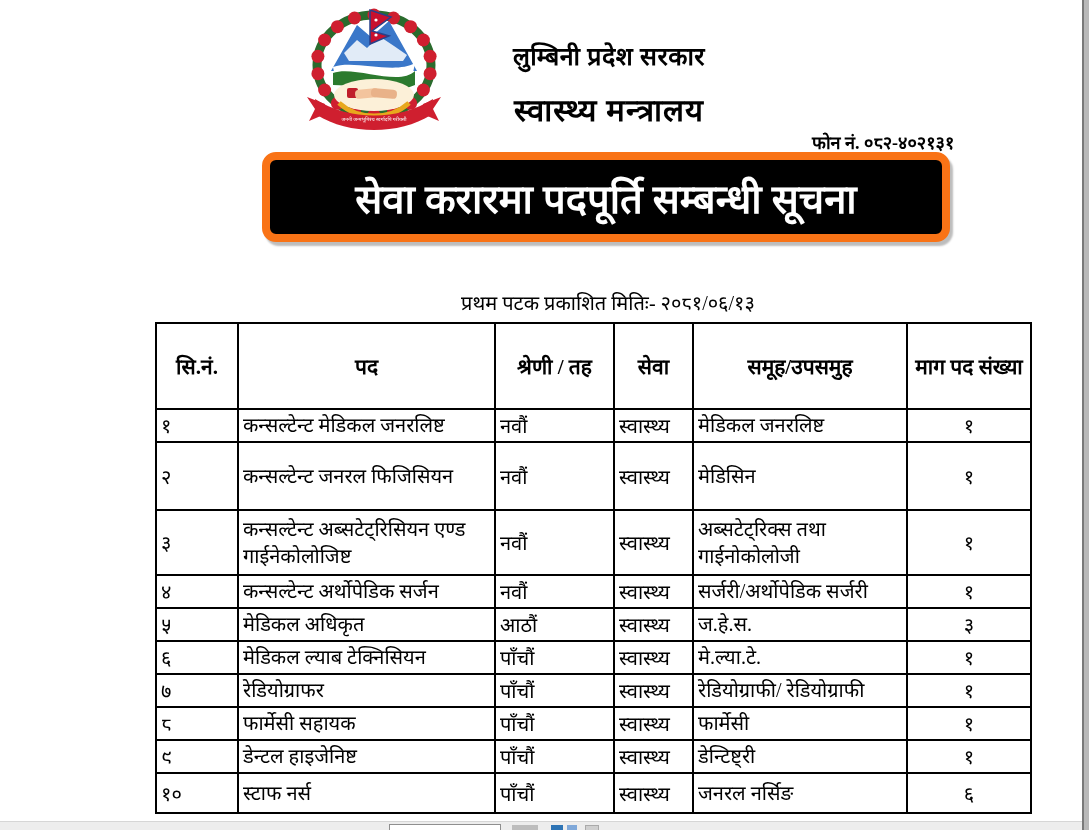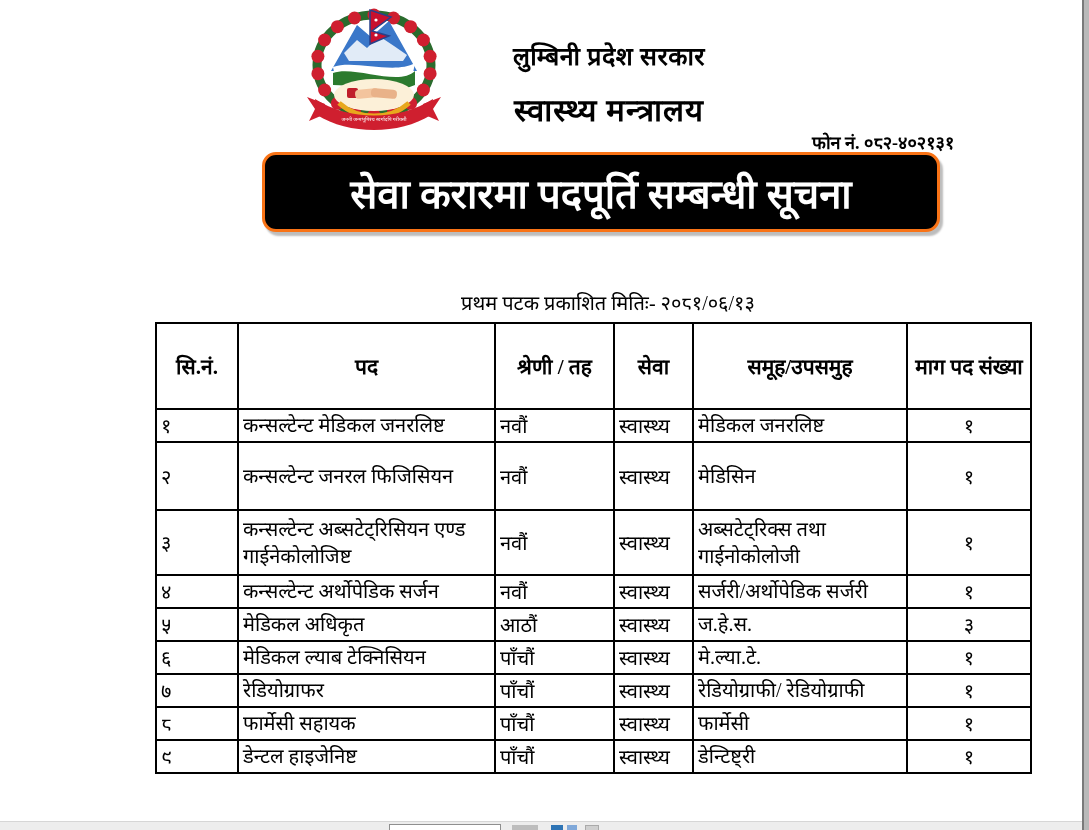--- a/index.html
+++ b/index.html
@@ -14,21 +14,21 @@
   .emblem{position:absolute;left:299px;top:8px;width:150px;height:126px;}
   .hdr-text{position:absolute;left:448px;top:38px;width:322px;text-align:center;}
   .hdr-line1{font-size:25px;font-weight:600;letter-spacing:.5px;}
   .hdr-line2{font-size:31px;font-weight:700;margin-top:16px;letter-spacing:1px;}
   .hdr-line3{font-size:21px;margin-top:9px;}
   .phone{position:absolute;left:812px;top:130px;font-size:18px;font-weight:600;}
 
   
   .banner{
     position:absolute;left:262px;top:152px;width:672px;height:74px;
-    background:#000;border:3px solid #f97316;border-radius:14px;
+    background:#000;border:8px solid #f97316;border-radius:14px;
     box-shadow:3px 4px 2px #bdbdbd;
     display:flex;align-items:center;justify-content:center;
   }
   .banner-title{color:#fff;font-size:40px;font-weight:700;white-space:nowrap;}
 
   
   .notice-no{position:absolute;left:358px;top:245px;width:500px;text-align:center;
     font-size:26px;font-weight:700;}
   .pub-date{position:absolute;left:358px;top:289px;width:500px;text-align:center;
     font-size:20px;}
@@ -232,20 +232,28 @@
         <td class="count">१</td>
       </tr>
       <tr class="h36">
         <td class="sn">९</td>
         <td class="post">डेन्टल हाइजेनिष्ट</td>
         <td class="grade">पाँचौं</td>
         <td class="service">स्वास्थ्य</td>
         <td class="group">डेन्टिष्ट्री</td>
         <td class="count">१</td>
       </tr>
+      <tr class="h44">
+        <td class="sn">१०</td>
+        <td class="post">स्टाफ नर्स</td>
+        <td class="grade">पाँचौं</td>
+        <td class="service">स्वास्थ्य</td>
+        <td class="group">जनरल नर्सिङ</td>
+        <td class="count">६</td>
+      </tr>
     </tbody>
   </table>
 
   <div class="bottom-bar">
     <input class="find-input" type="text" value="" style="">
     <div class="tb-frag frag-text"></div>
     <div class="tb-frag frag-blue1"></div>
     <div class="tb-frag frag-blue2"></div>
     <div class="tb-frag frag-gray"></div>
   </div>

